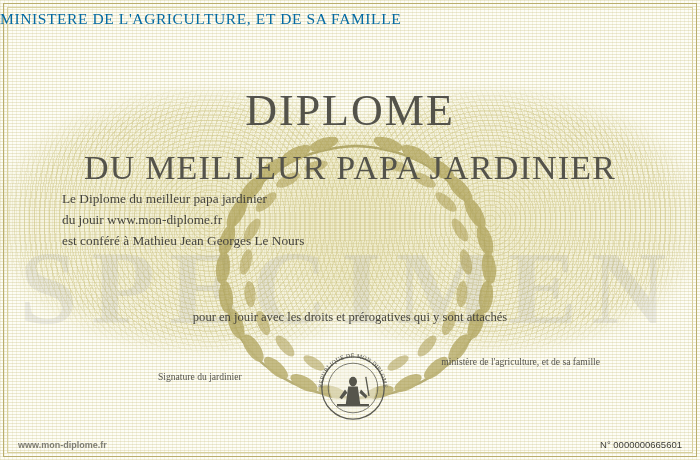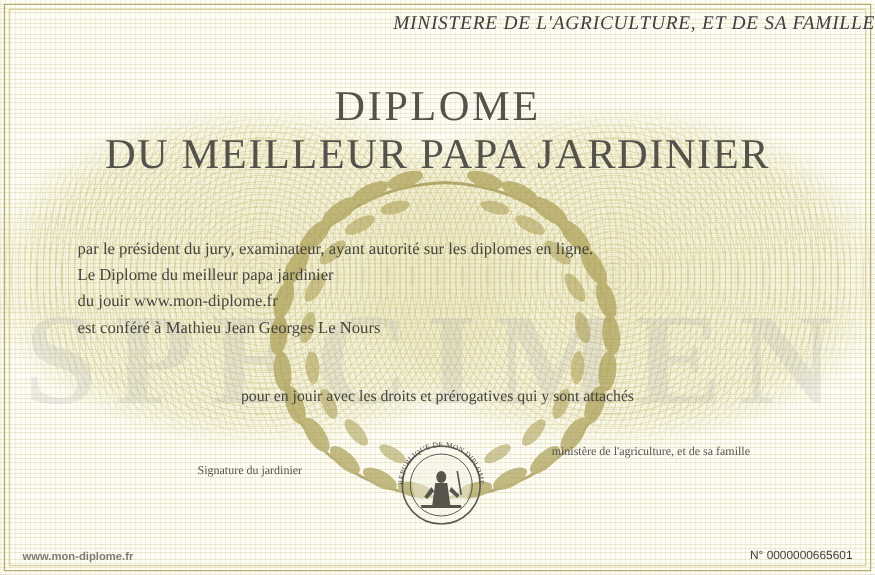--- a/index.html
+++ b/index.html
@@ -85,44 +85,44 @@
     height: 290px;
     opacity: 0.72;
     pointer-events: none;
   }
 
   
   .ministry {
     position: absolute;
     top: 10px;
     left: 0; right: 0;
-    text-align: right;
+    text-align: left;
     font-variant: small-caps;
     font-size: 15.5px;
     letter-spacing: 0.6px;
-    color: #404040;
-    font-style: italic;
+    color: #0369a1;
   }
 
   .title-block {
     position: absolute;
     top: 68px;
     left: 0; right: 0;
     text-align: center;
     color: #54534b;
     line-height: 1.05;
   }
   .title-line1 {
-    font-size: 34px;
+    font-size: 44px;
     letter-spacing: 2px;
+    margin-top: 20px;
   }
   .title-line2 {
     font-size: 34px;
     letter-spacing: 1.2px;
-    margin-top: 2px;
+    margin-top: 16px;
   }
 
   
   .body-block {
     position: absolute;
     top: 188px;
     left: 62px;
     width: 560px;
     font-size: 13.3px;
     line-height: 21px;
@@ -255,21 +255,20 @@
   </svg>
 
   <div class="ministry">MINISTERE DE L'AGRICULTURE, ET DE SA FAMILLE</div>
 
   <div class="title-block">
     <div class="title-line1">DIPLOME</div>
     <div class="title-line2">DU MEILLEUR PAPA JARDINIER</div>
   </div>
 
   <div class="body-block">
-    <p>par le président du jury, examinateur, ayant autorité sur les diplomes en ligne.</p>
     <p>Le Diplome du meilleur papa jardinier</p>
     <p>du jouir www.mon-diplome.fr</p>
     <p>est conféré à Mathieu Jean Georges Le Nours</p>
   </div>
 
   <div class="rights-line">pour en jouir avec les droits et prérogatives qui y sont attachés</div>
 
   <div class="sig-left">Signature du jardinier</div>
   <div class="sig-right">ministère de l'agriculture, et de sa famille</div>
 

